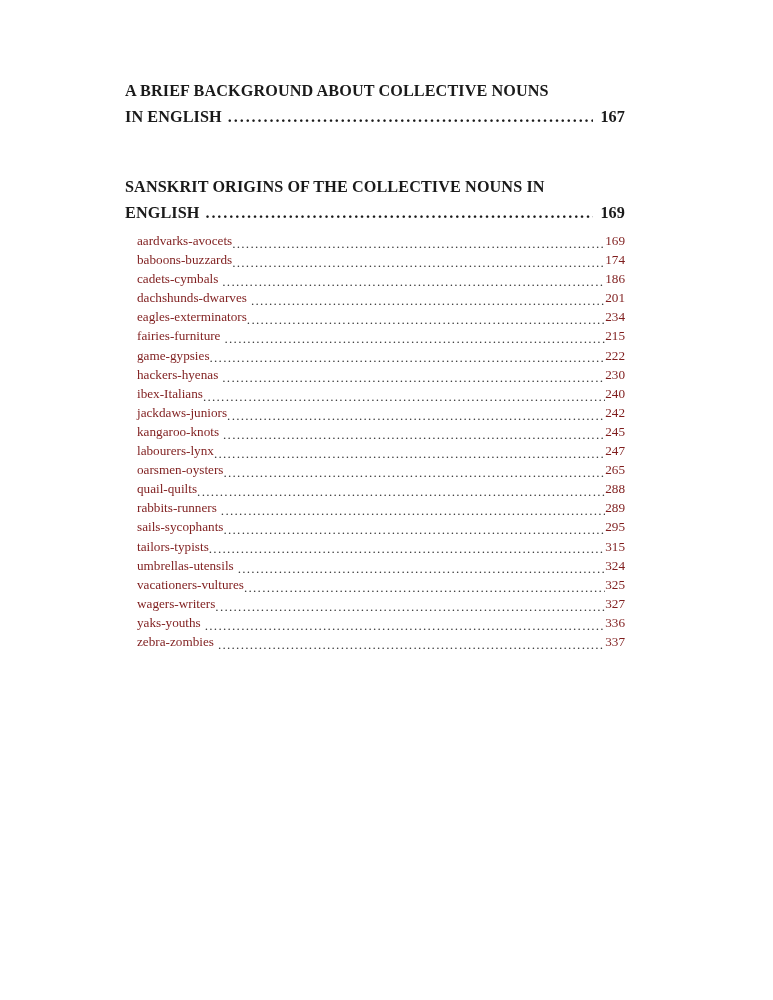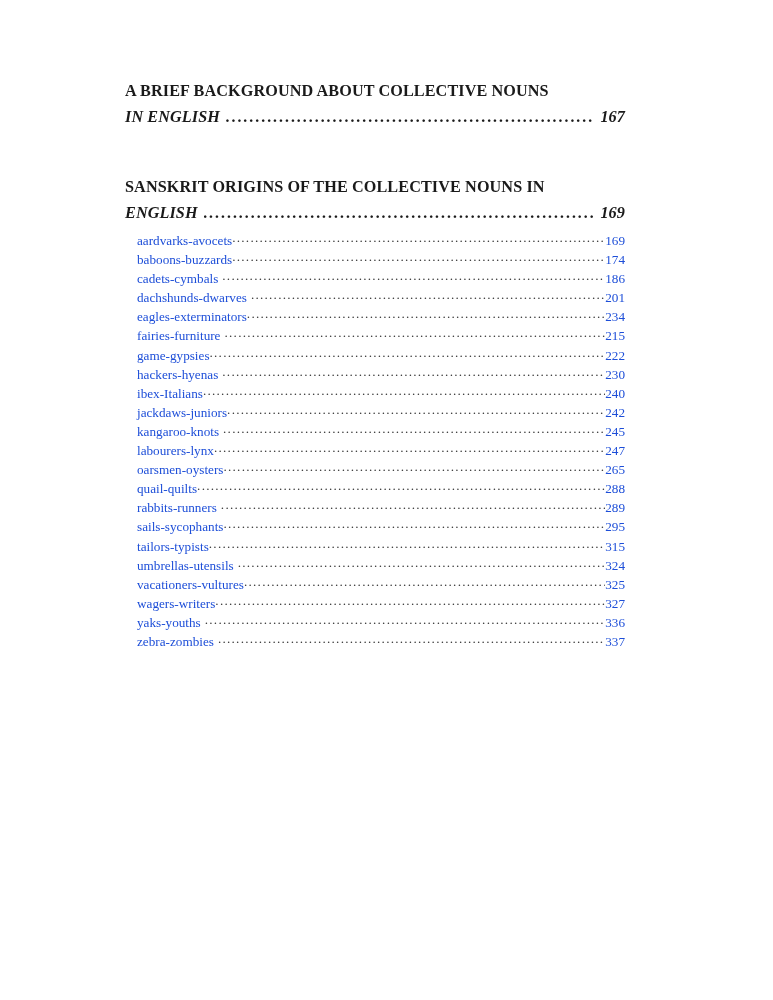--- a/index.html
+++ b/index.html
@@ -56,21 +56,20 @@
   }
   .section-title {
     font-weight: bold;
   }
 
   
   .section-tail {
     display: flex;
     align-items: baseline;
     white-space: nowrap;
-    font-style: italic;
   }
   .section-tail .lead-text {
     flex: 0 0 auto;
     padding-right: 6px;
   }
   .section-tail .leader {
     flex: 1 1 auto;
     overflow: hidden;
     height: 1em;
     position: relative;
@@ -91,25 +90,25 @@
     text-align: right;
   }
 
   
   .entries {
     margin-top: 5px;
     padding-left: 12px;
   }
   .entry {
     display: flex;
-    align-items: flex-start;
+    align-items: flex-end;
     white-space: nowrap;
     font-size: 13.2px;
     line-height: 19.1px;
-    color: #1d4ed8;
+    color: #7f1d1d;
   }
   .entry .entry-label {
     flex: 0 0 auto;
   }
   .entry.spaced .entry-label {
     padding-right: 4px;
   }
   .entry .leader {
     flex: 1 1 auto;
     overflow: hidden;

